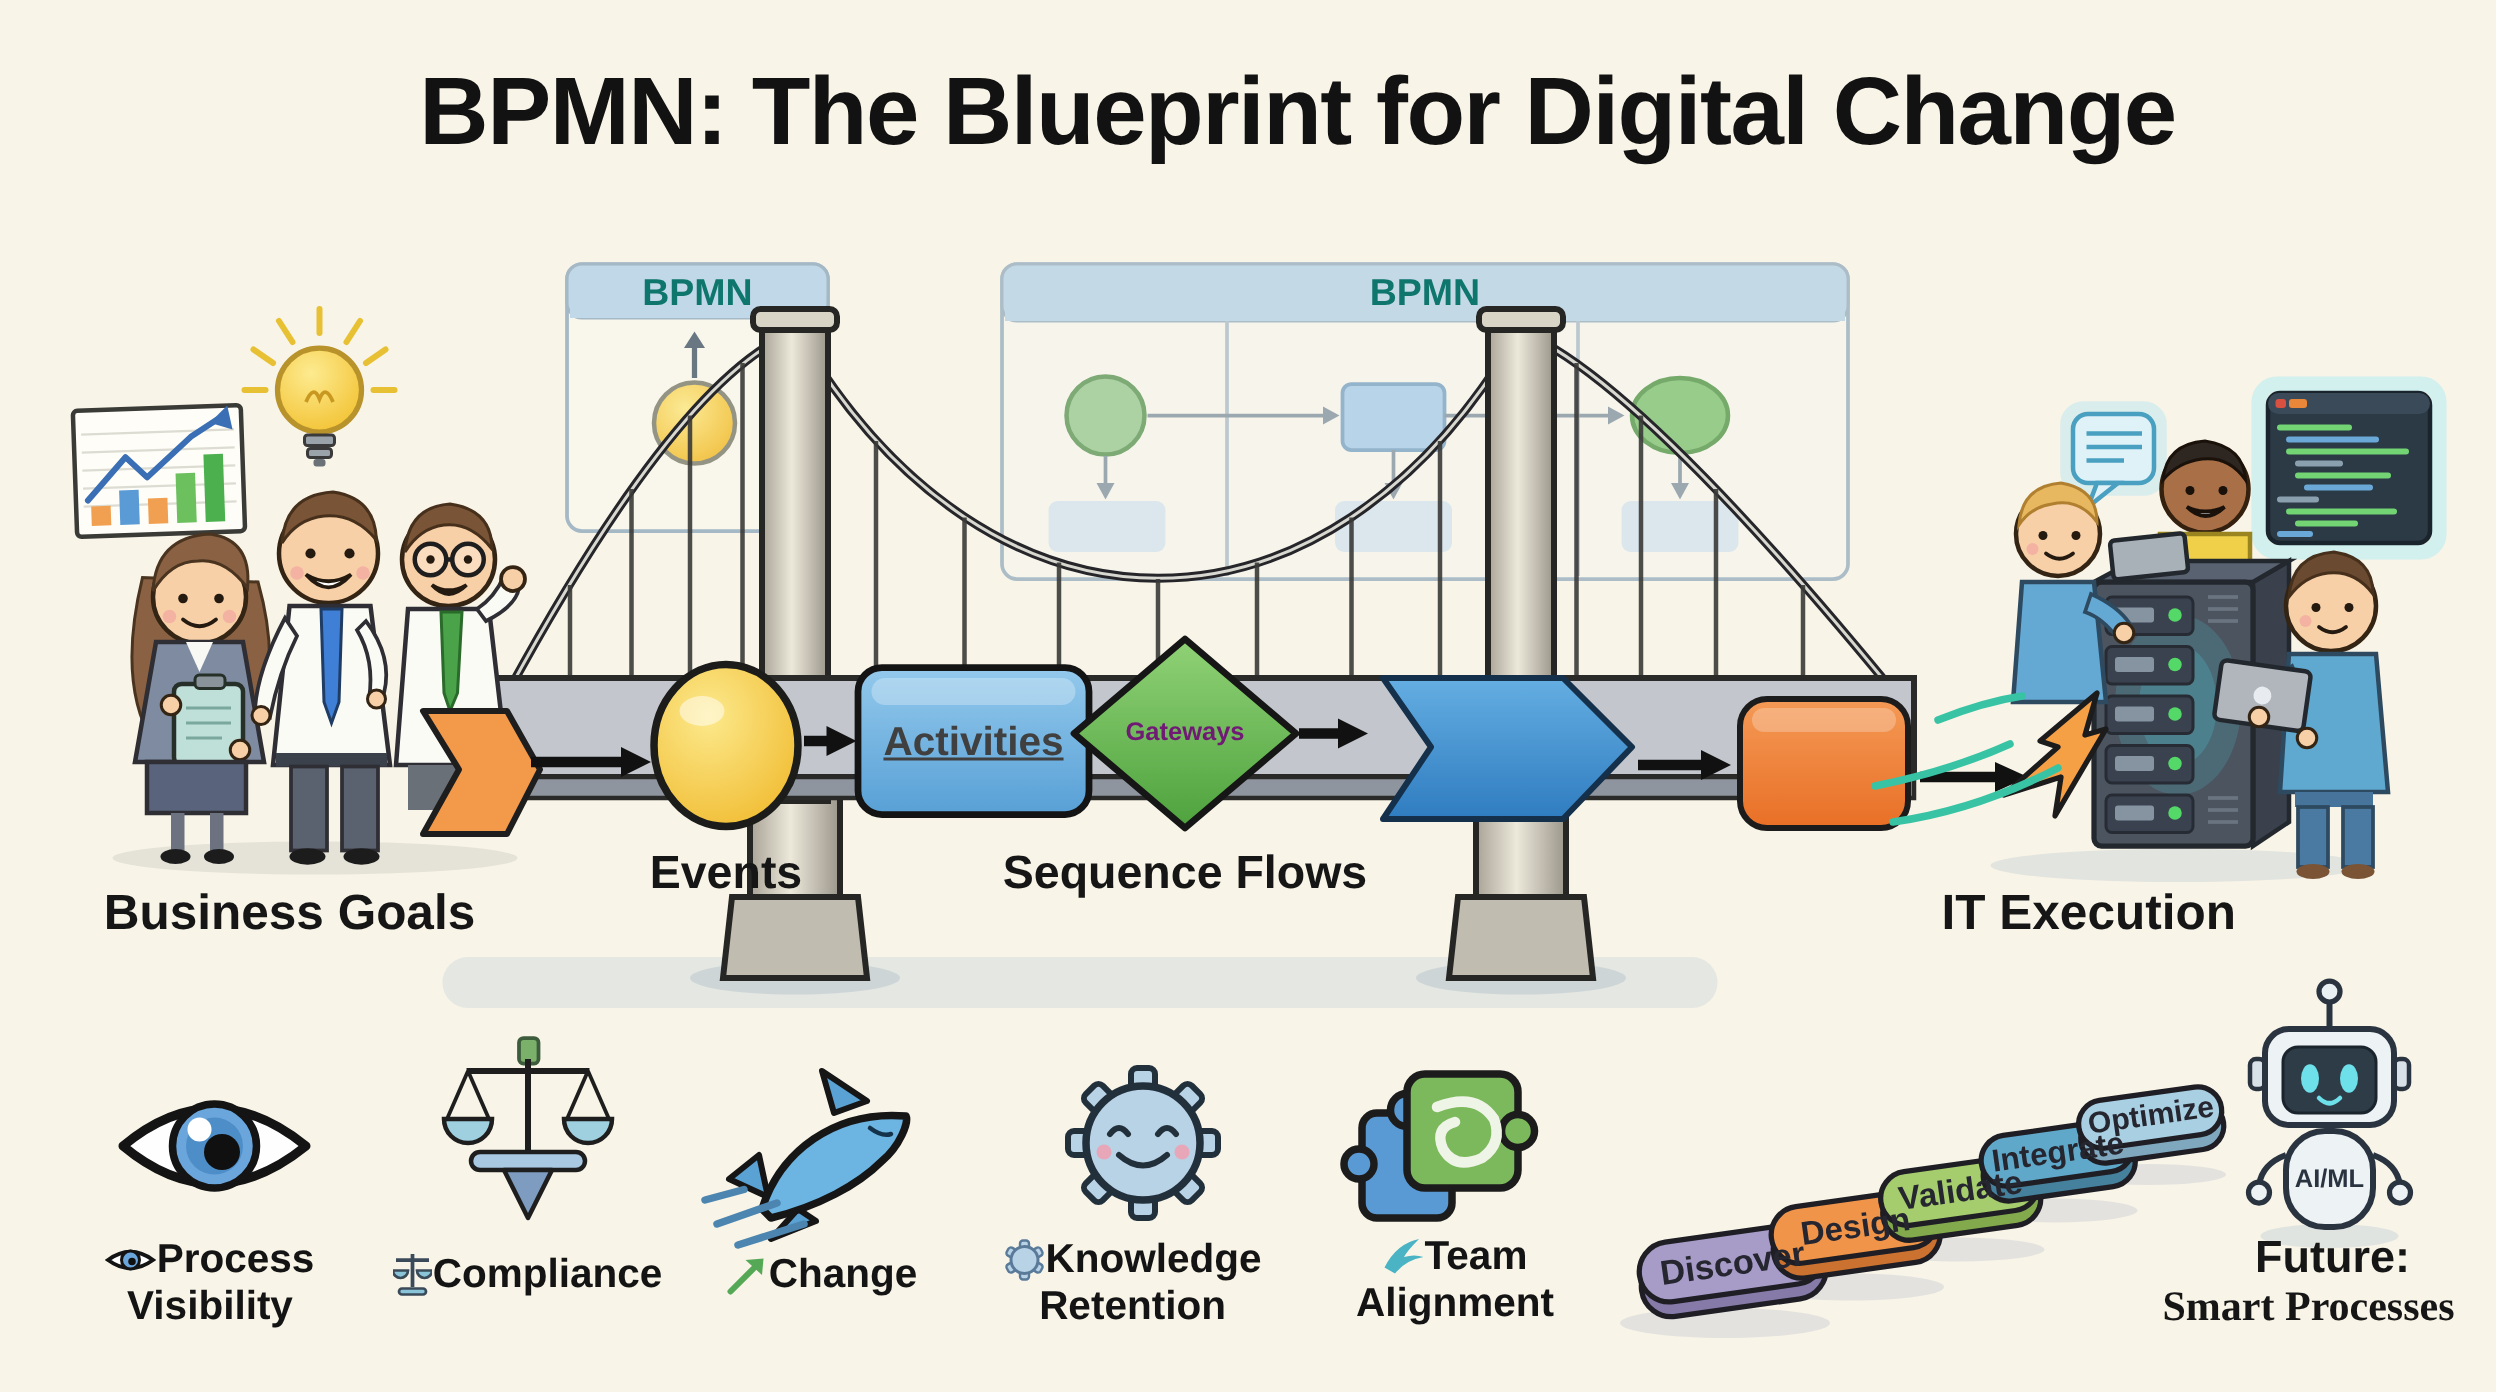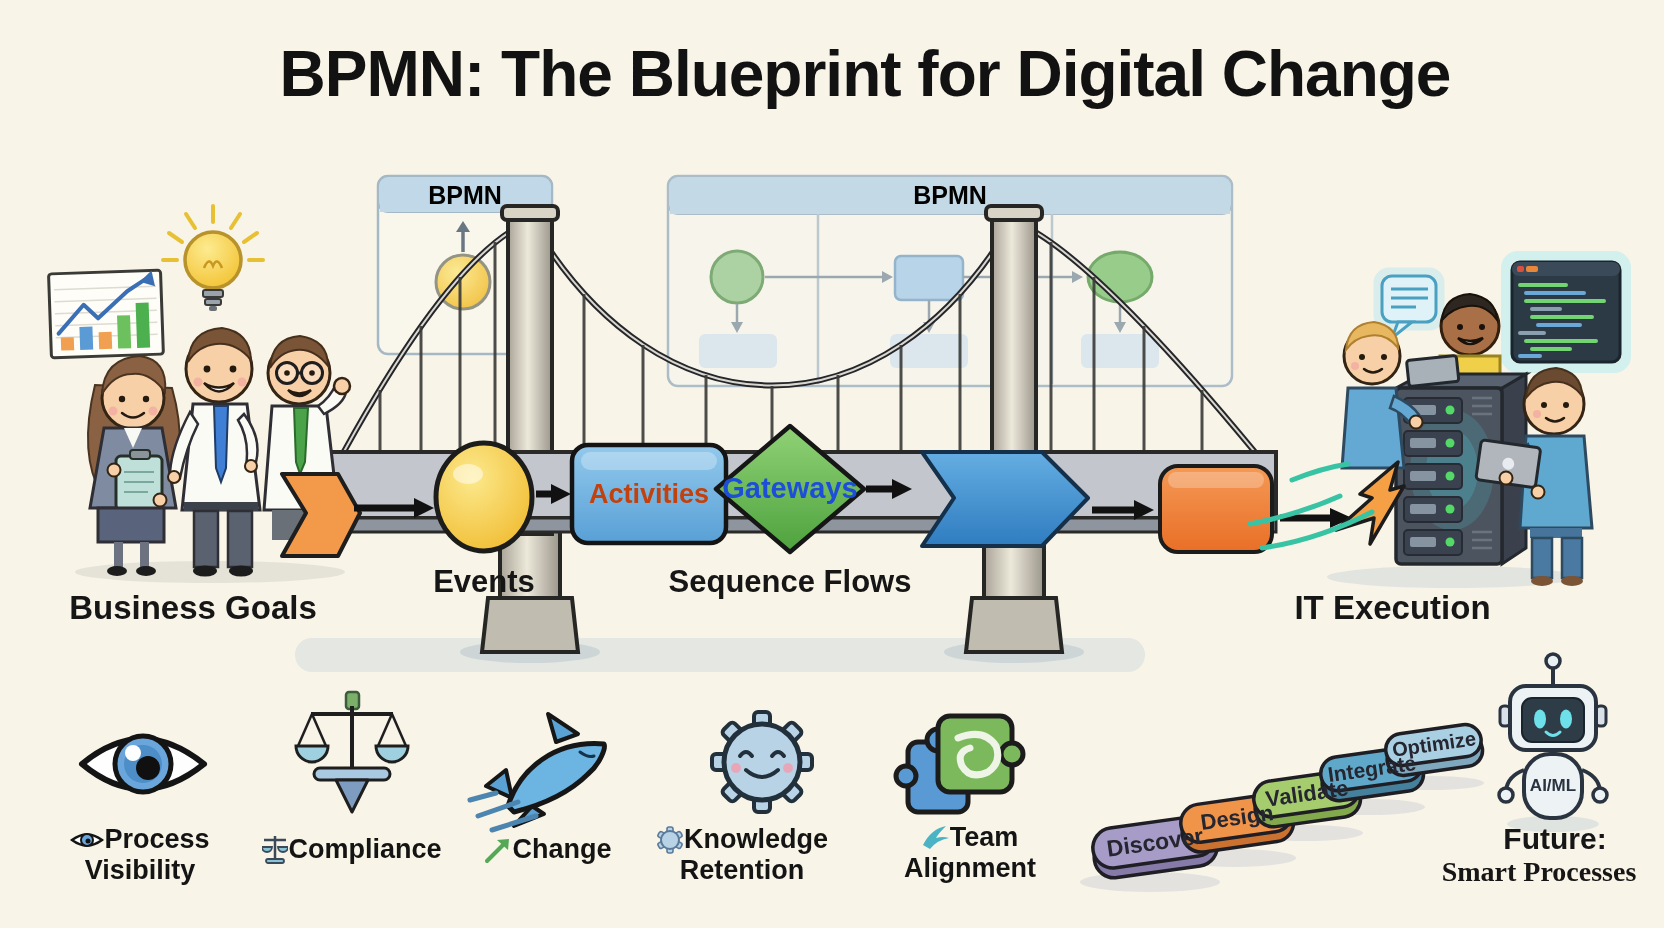--- a/index.html
+++ b/index.html
@@ -3,22 +3,22 @@
 <meta charset="utf-8">
 <style>
   html,body{margin:0;padding:0;background:#dcdcd4;}
   .stage{position:relative;width:1664px;height:928px;background:#f8f4e7;overflow:hidden;
          font-family:"Liberation Sans",sans-serif;}
   .art{position:absolute;left:0;top:0;}
   .label{position:absolute;font-weight:700;color:#161616;display:flex;align-items:center;
          justify-content:center;text-align:center;line-height:1.06;}
   .title{top:36px;left:0;width:100%;height:78px;font-size:64px;font-weight:800;
          letter-spacing:-1px;color:#121212;padding-left:33px;}
-  .panel-header{font-size:25px;color:#000000;font-weight:700;}
-  .shape-label{color:#c2410c;}
+  .panel-header{font-size:25px;color:#0f766e;font-weight:700;}
+  .shape-label{color:#404040;text-decoration:underline;}
   .benefit{position:absolute;font-weight:700;color:#141414;font-size:27px;text-align:center;}
   .b-line{display:flex;align-items:center;justify-content:center;gap:0;line-height:1.15;}
   .stone-label{position:absolute;font-weight:700;color:#262630;display:flex;align-items:center;
          justify-content:center;transform:rotate(-8deg);}
   .mini{flex:0 0 auto;}
 </style>
 </head>
 <body>
 
 <div class="stage">
@@ -489,21 +489,21 @@
     <rect x="1524" y="754" width="58" height="64" rx="26" fill="#edf2f5" stroke="#2a3440" stroke-width="4"></rect>
   </g>
 </svg>
 
 <div class="label title">BPMN: The Blueprint for Digital Change</div>
 
 <div class="label panel-header" style="left:378px;top:179px;width:174px;height:32px;">BPMN</div>
 <div class="label panel-header" style="left:668px;top:179px;width:564px;height:32px;">BPMN</div>
 
 <div class="label shape-label" style="left:572px;top:445px;width:154px;height:98px;font-size:27px;">Activities</div>
-<div class="label" style="left:718px;top:430px;width:144px;height:116px;font-size:29px;color:#1d4ed8;">Gateways</div>
+<div class="label" style="left:718px;top:430px;width:144px;height:116px;font-size:17px;color:#701a75;">Gateways</div>
 
 <div class="label" style="left:630px;top:562px;width:320px;height:40px;font-size:31px;">Sequence Flows</div>
 <div class="label" style="left:404px;top:562px;width:160px;height:40px;font-size:31px;">Events</div>
 <div class="label" style="left:48px;top:586px;width:290px;height:44px;font-size:33px;">Business Goals</div>
 <div class="label" style="left:1275px;top:586px;width:235px;height:44px;font-size:33px;">IT Execution</div>
 
 <div class="benefit" style="left:40px;top:824px;width:200px;">
   <div class="b-line">
     <svg class="mini" width="34" height="22" viewBox="0 0 34 22">
       <path d="M2,11 Q17,0 32,11 Q17,22 2,11 Z" fill="#fff" stroke="#141414" stroke-width="2.5"></path>
@@ -533,21 +533,21 @@
 <div class="benefit" style="left:458px;top:834px;width:180px;">
   <div class="b-line">
     <svg class="mini" width="28" height="28" viewBox="0 0 28 28">
       <line x1="3" y1="25" x2="20" y2="8" stroke="#55a855" stroke-width="4" stroke-linecap="round"></line>
       <polygon points="25,3 24,14 13,4" fill="#55a855"></polygon>
     </svg>
     <span>Change</span>
   </div>
 </div>
 
-<div class="benefit" style="left:627px;top:824px;width:230px;">
+<div class="benefit" style="left:640px;top:824px;width:230px;">
   <div class="b-line">
     <svg class="mini" width="28" height="28" viewBox="0 0 28 28">
       <g fill="#b8d2e6" stroke="#5a7a9a" stroke-width="1.6">
         <rect x="11" y="1" width="6" height="6" rx="2" transform="rotate(0 14 14)"></rect>
         <rect x="11" y="1" width="6" height="6" rx="2" transform="rotate(60 14 14)"></rect>
         <rect x="11" y="1" width="6" height="6" rx="2" transform="rotate(120 14 14)"></rect>
         <rect x="11" y="1" width="6" height="6" rx="2" transform="rotate(180 14 14)"></rect>
         <rect x="11" y="1" width="6" height="6" rx="2" transform="rotate(240 14 14)"></rect>
         <rect x="11" y="1" width="6" height="6" rx="2" transform="rotate(300 14 14)"></rect>
       </g>

